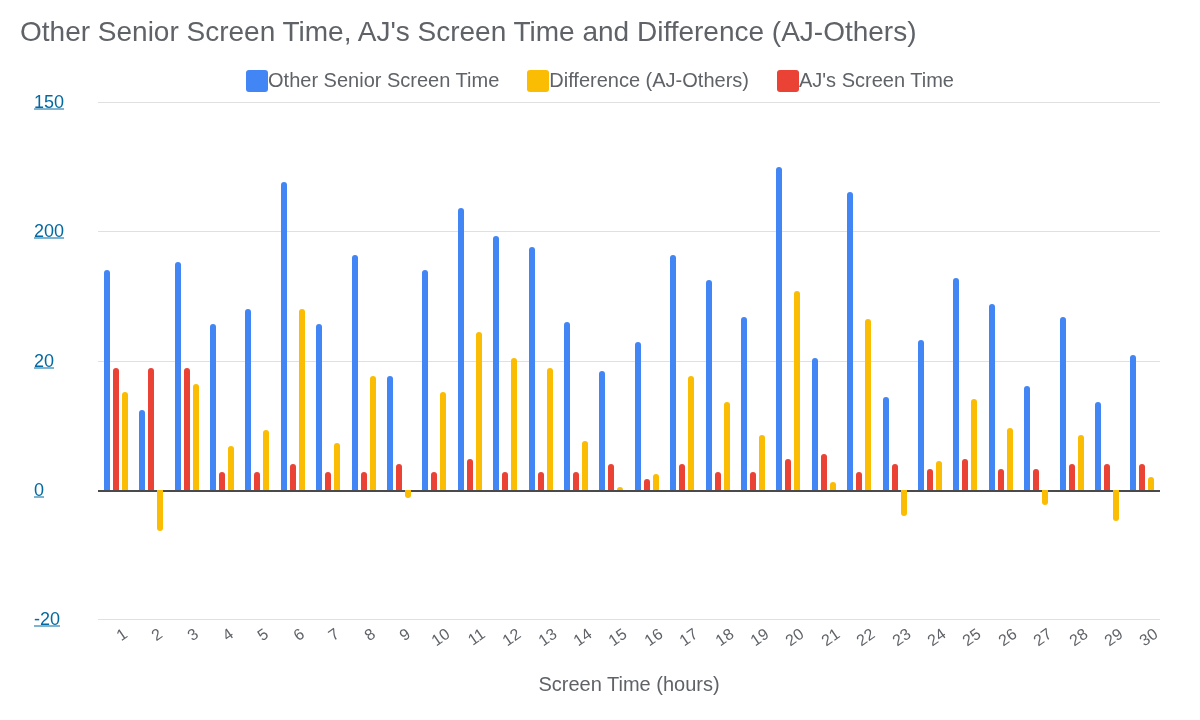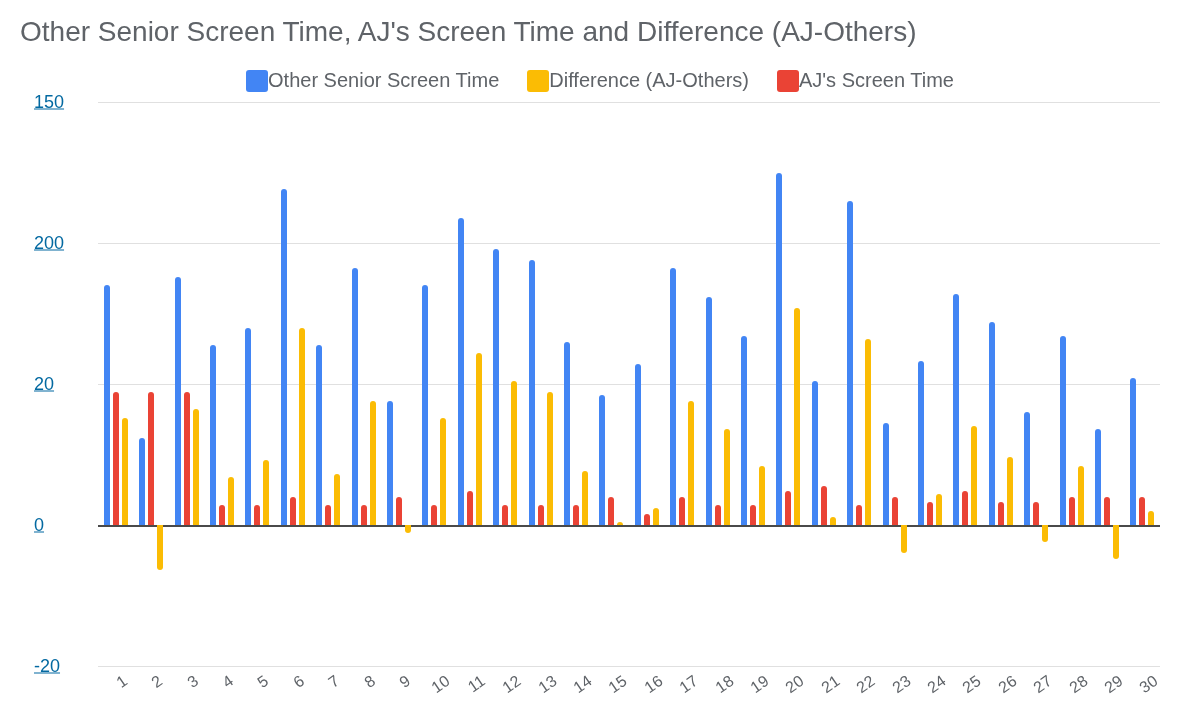--- a/index.html
+++ b/index.html
@@ -409,13 +409,14 @@
       <div class="xlabel-cell">
         <div class="xlabel">28</div>
       </div>
       <div class="xlabel-cell">
         <div class="xlabel">29</div>
       </div>
       <div class="xlabel-cell">
         <div class="xlabel">30</div>
       </div>
     </div>
+  <div class="xaxis-title">Screen Time (hours)</div>
 </div>
 
 </body></html>

